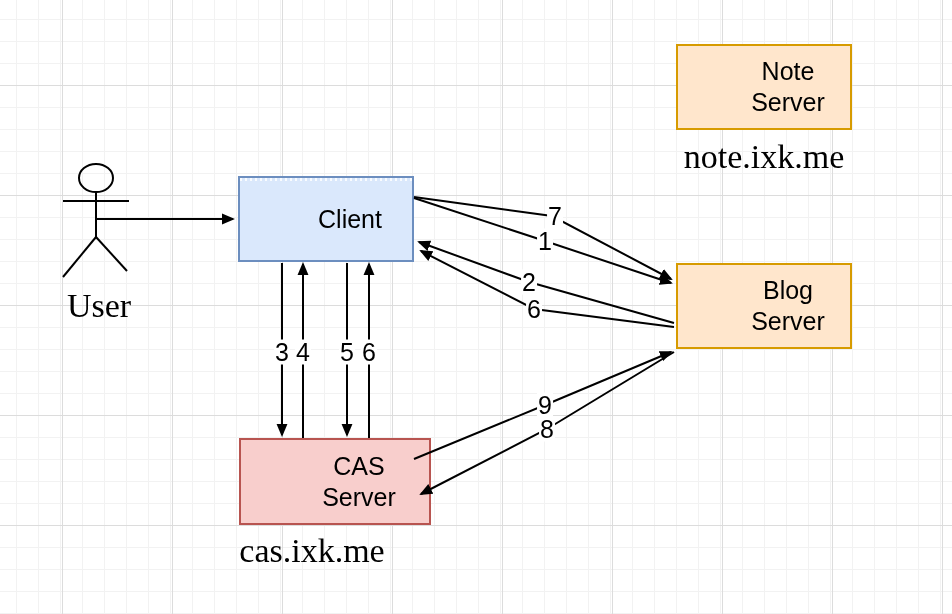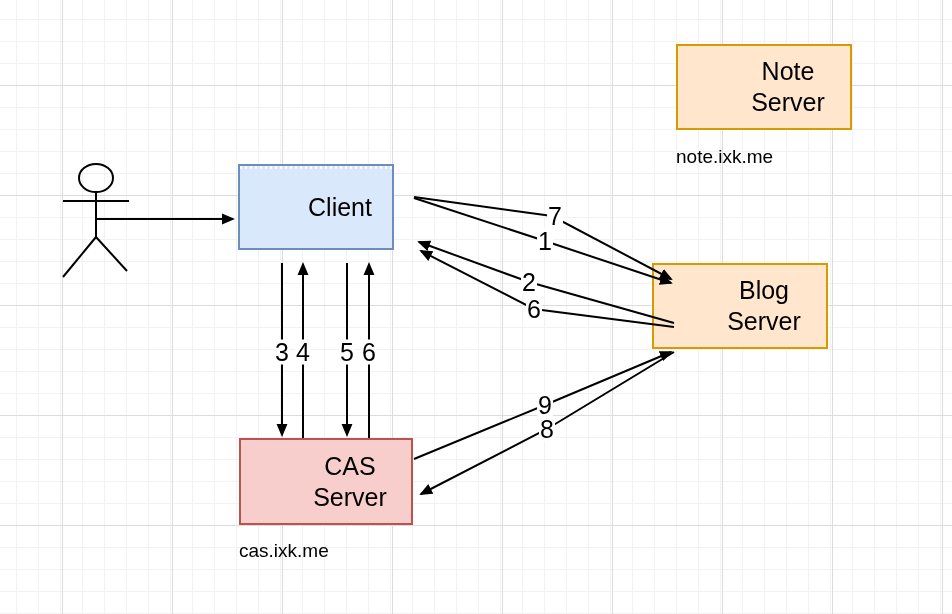--- a/index.html
+++ b/index.html
@@ -27,57 +27,58 @@
     align-items: center;
     justify-content: center;
     text-align: center;
     font-size: 25px;
     line-height: 31px;
     color: var(--label-color, #000);
     white-space: pre-line;
     padding-left: 48px;
   }
   .node-client {
-    left: 238px; top: 164px; width: 156px; height: 86px;
+    left: 238px; top: 176px; width: 176px; height: 86px;
     background: var(--client-fill, #dae8fc);
     border: 2.5px solid var(--client-stroke, #6c8ebf);
   }
   
   .node-client::after {
     content: "";
     position: absolute; left: 0; right: 0; top: 0; height: 3px;
     background-image: repeating-linear-gradient(90deg,
       rgba(255,255,255,0.85) 0 2px, transparent 2px 5px);
   }
   .node-note   {
     left: 676px; top: 44px; width: 176px; height: 86px;
     background: var(--server-fill, #ffe6cc);
     border: 2.5px solid var(--server-stroke, #d79b00);
   }
   .node-blog   {
-    left: 652px; top: 263px; width: 176px; height: 86px;
+    left: 676px; top: 263px; width: 176px; height: 86px;
     background: var(--server-fill, #ffe6cc);
     border: 2.5px solid var(--server-stroke, #d79b00);
     justify-content: center;
   }
   .node-cas    {
-    left: 239px; top: 438px; width: 174px; height: 87px;
+    left: 239px; top: 438px; width: 192px; height: 87px;
     background: var(--cas-fill, #f8cecc);
     border: 2.5px solid var(--cas-stroke, #b85450);
   }
   .domain-label {
     position: absolute;
-    text-align: left;
-    font-size: 19px;
+    text-align: center;
+    font-size: 34px;
     line-height: 27px;
     color: var(--label-color, #000);
+    font-family: Liberation Serif, serif;
   }
   .domain-note { left: 676px; top: 143px; width: 176px; }
   .domain-blog { left: 676px; top: 364px; width: 176px; }
-  .domain-cas  { left: 239px; top: 537px; width: 174px; }
+  .domain-cas  { left: 225px; top: 537px; width: 174px; }
   .actor-label { left: 44px;  top: 292px; width: 110px; }
   #edges-svg {
     position: absolute; left: 0; top: 0;
     width: 952px; height: 614px;
     pointer-events: none;
   }
   #edges-svg .stroke {
     stroke: var(--edge-color, #000);
     stroke-width: 2;
     fill: none;
@@ -109,20 +110,21 @@
     <span>Blog
 Server</span>
   </div>
   <div class="node node-cas">
     <span>CAS
 Server</span>
   </div>
 
   <div class="domain-label domain-note">note.ixk.me</div>
   <div class="domain-label domain-cas">cas.ixk.me</div>
+  <div class="domain-label actor-label">User</div>
 
   <svg id="edges-svg" viewBox="0 0 952 614" xmlns="http://www.w3.org/2000/svg">
     <defs>
       <marker id="arrow" viewBox="0 0 10 10" refX="8.5" refY="5" markerWidth="6.5" markerHeight="6.5" orient="auto-start-reverse">
         <path d="M 0 0.8 L 10 5 L 0 9.2 z" fill="#000000"></path>
       </marker>
     </defs>
 
     <g class="stroke">
       <ellipse cx="96" cy="178" rx="17" ry="14"></ellipse>

